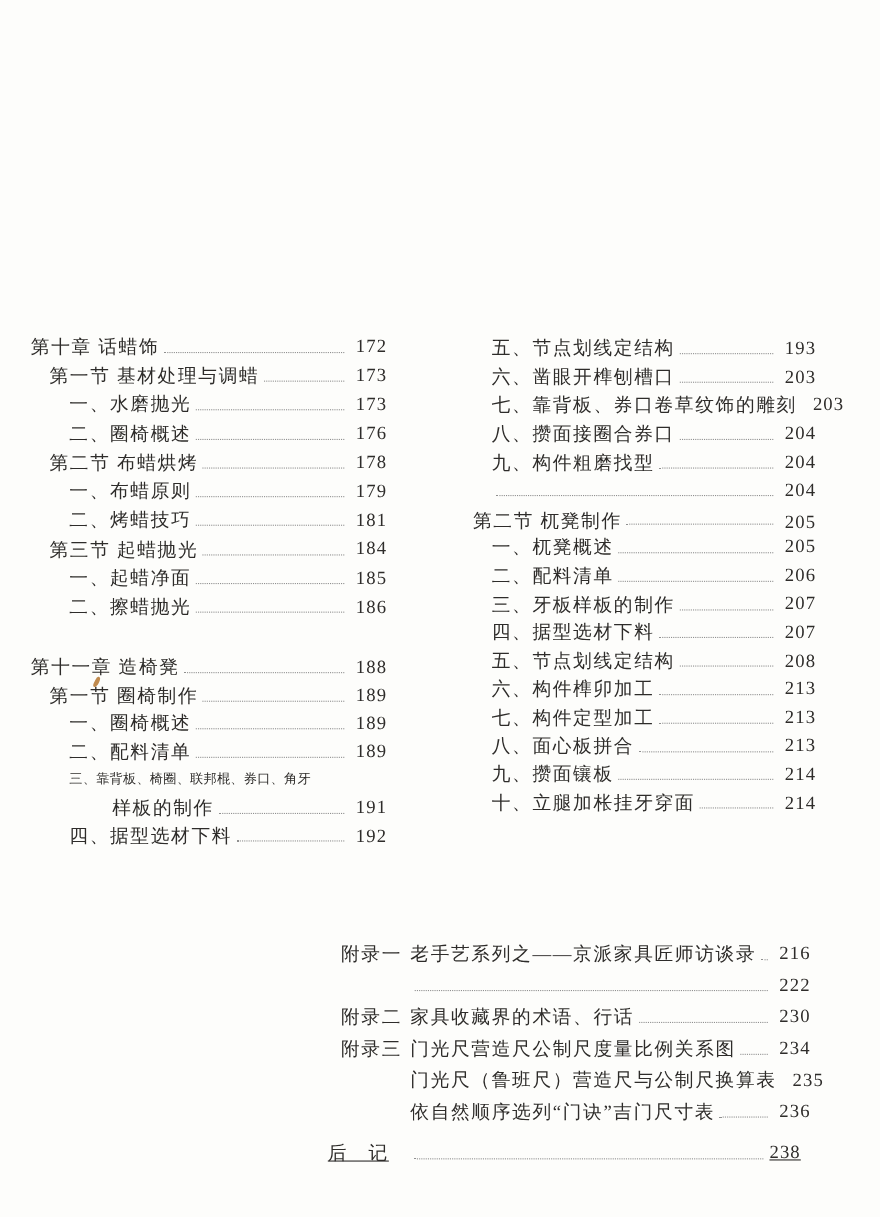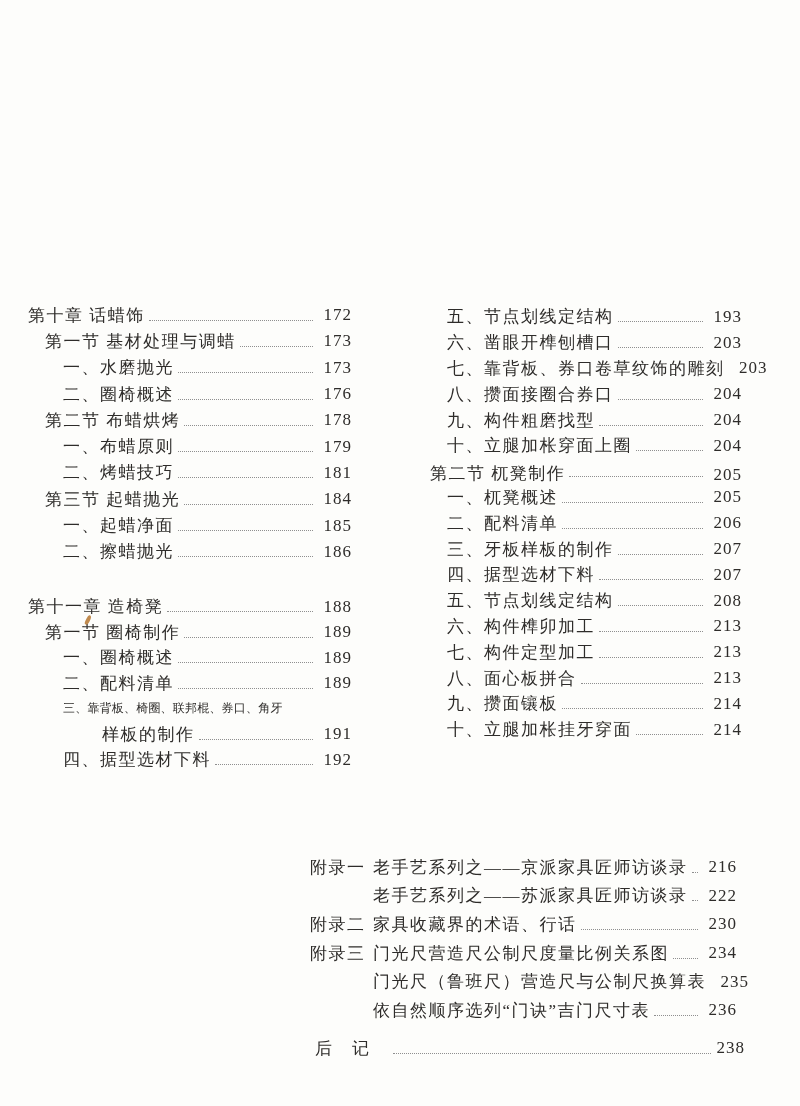--- a/index.html
+++ b/index.html
@@ -17,21 +17,21 @@
     font-family:"Liberation Serif","DejaVu Serif",serif;
     color:var(--ink);
     font-size:17px;
     overflow:hidden;
   }
   .col{position:absolute;margin-top:32px;}
   .colL1{left:28px;top:270px;width:324px;}
   .colL2{left:28px;top:562px;width:324px;}
   .colR{left:430px;top:272px;width:312px;}
   .apx{left:310px;top:821px;width:427px;}
-  .ps{left:315px;top:1002px;width:430px;}
+  .ps{left:298px;top:1002px;width:430px;text-decoration:underline;}
 
   .row{display:flex;align-items:center;}
   .colL1 .row{height:26.3px;}
   .colL2 .row{height:25.5px;}
   .colR .row{height:25.8px;}
   .apx .row{height:28.6px;}
   .ps .row{height:28px;}
 
   .t{white-space:nowrap;letter-spacing:1.5px;}
   .lbl{min-width:56px;margin-right:7px;letter-spacing:1.5px;white-space:nowrap;}
@@ -199,21 +199,20 @@
       <span class="pg">204</span>
     </div>
 
     <div class="row lv-item">
       <span class="t">九、构件粗磨找型</span>
       <span class="leader"></span>
       <span class="pg">204</span>
     </div>
 
     <div class="row lv-item">
-      <span class="t">十、立腿加枨穿面上圈</span>
       <span class="leader"></span>
       <span class="pg">204</span>
     </div>
 
     <div class="row lv-section">
       <span class="t">第二节 杌凳制作</span>
       <span class="leader"></span>
       <span class="pg">205</span>
     </div>
 
@@ -282,21 +281,20 @@
 
     <div class="row">
       <span class="lbl">附录一</span>
       <span class="t">老手艺系列之——京派家具匠师访谈录</span>
       <span class="leader"></span>
       <span class="pg">216</span>
     </div>
 
     <div class="row">
       <span class="lbl"></span>
-      <span class="t">老手艺系列之——苏派家具匠师访谈录</span>
       <span class="leader"></span>
       <span class="pg">222</span>
     </div>
 
     <div class="row">
       <span class="lbl">附录二</span>
       <span class="t">家具收藏界的术语、行话</span>
       <span class="leader"></span>
       <span class="pg">230</span>
     </div>

